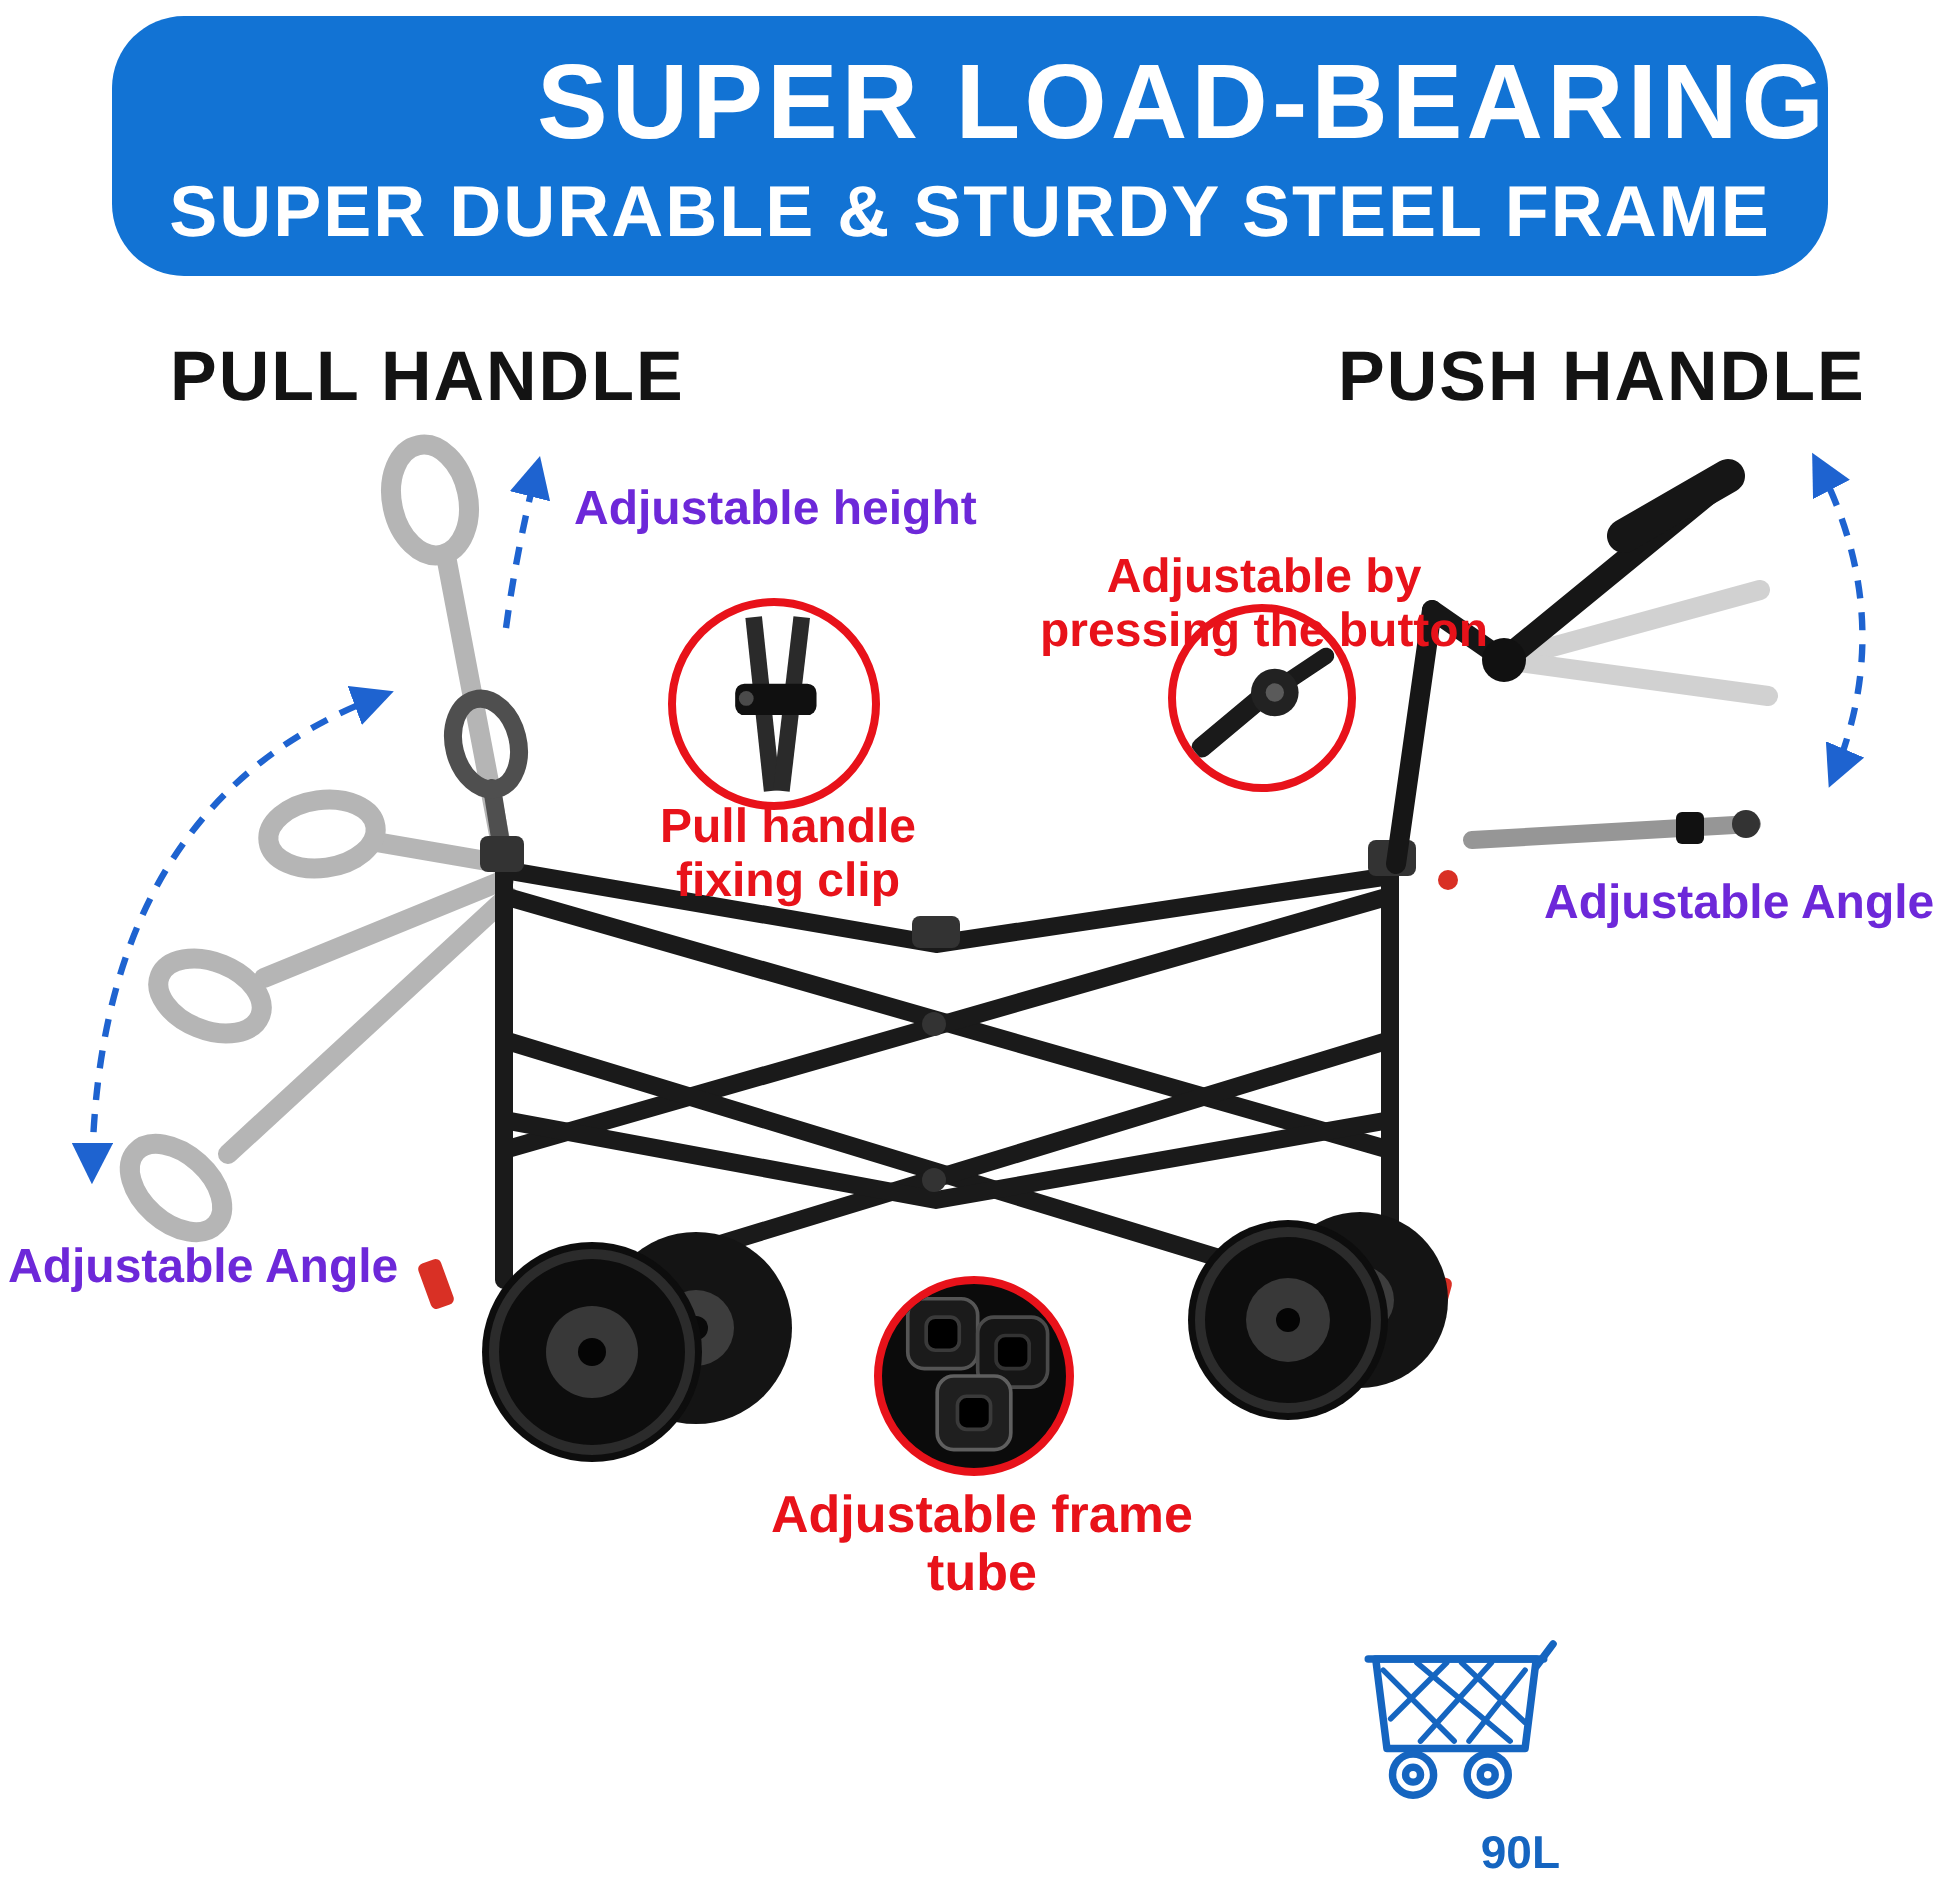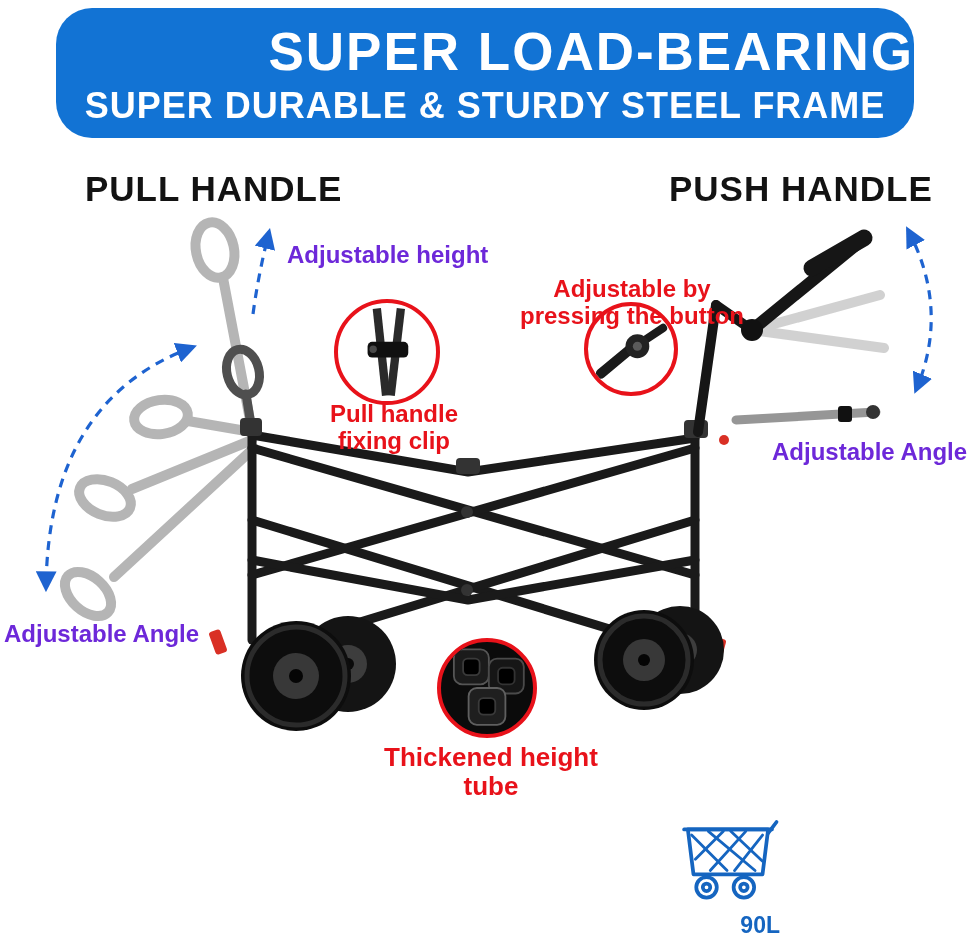--- a/index.html
+++ b/index.html
@@ -155,21 +155,21 @@
   <div class="ann ann-red ann-button">
     <div>Adjustable by</div>
     <div>pressing the button</div>
   </div>
   <div class="ann ann-red ann-clip">
     <div>Pull handle</div>
     <div>fixing clip</div>
   </div>
   <div class="ann ann-blue ann-angle-right">Adjustable Angle</div>
   <div class="ann ann-blue ann-angle-left">Adjustable Angle</div>
-  <div class="ann ann-red ann-tube">Thickened height tube</div>
+  <div class="ann ann-red ann-tube">Adjustable frame tube</div>
 
   <div class="callout callout-clip">
     <svg viewBox="0 0 106 106" xmlns="http://www.w3.org/2000/svg">
       <path d="M42 6 L52 100" stroke="#2a2a2a" stroke-width="9" fill="none"></path>
       <path d="M68 6 L57 100" stroke="#2a2a2a" stroke-width="9" fill="none"></path>
       <rect x="32" y="42" width="44" height="17" rx="5" fill="#101010"></rect>
       <circle cx="38" cy="50" r="4" fill="#4a4a4a"></circle>
     </svg>
   </div>
   <div class="callout callout-button">

